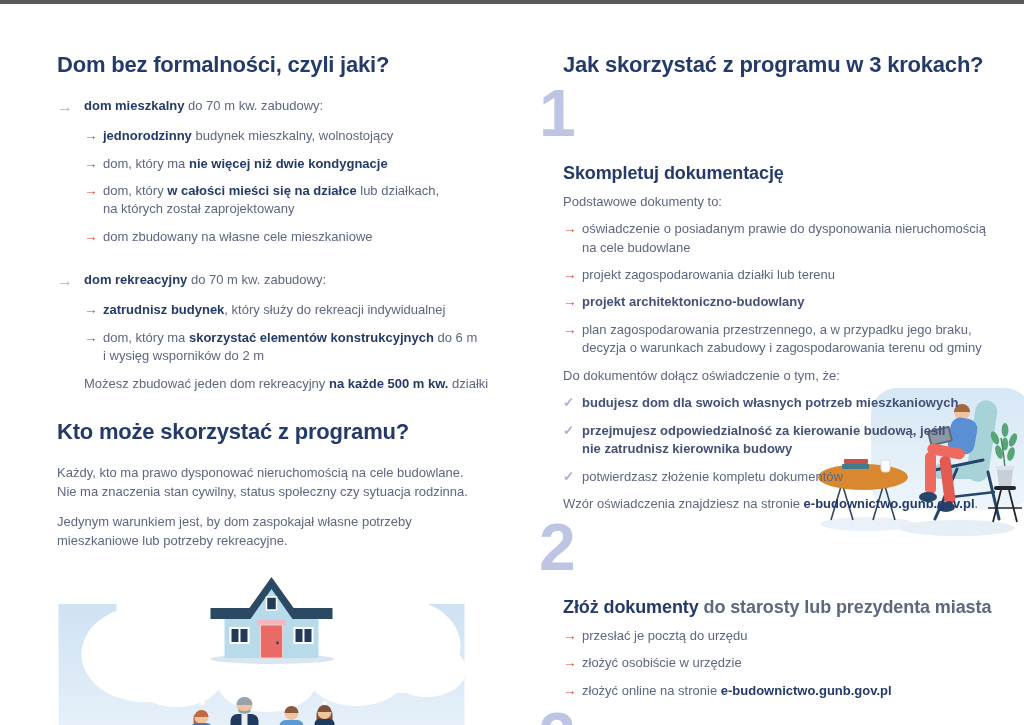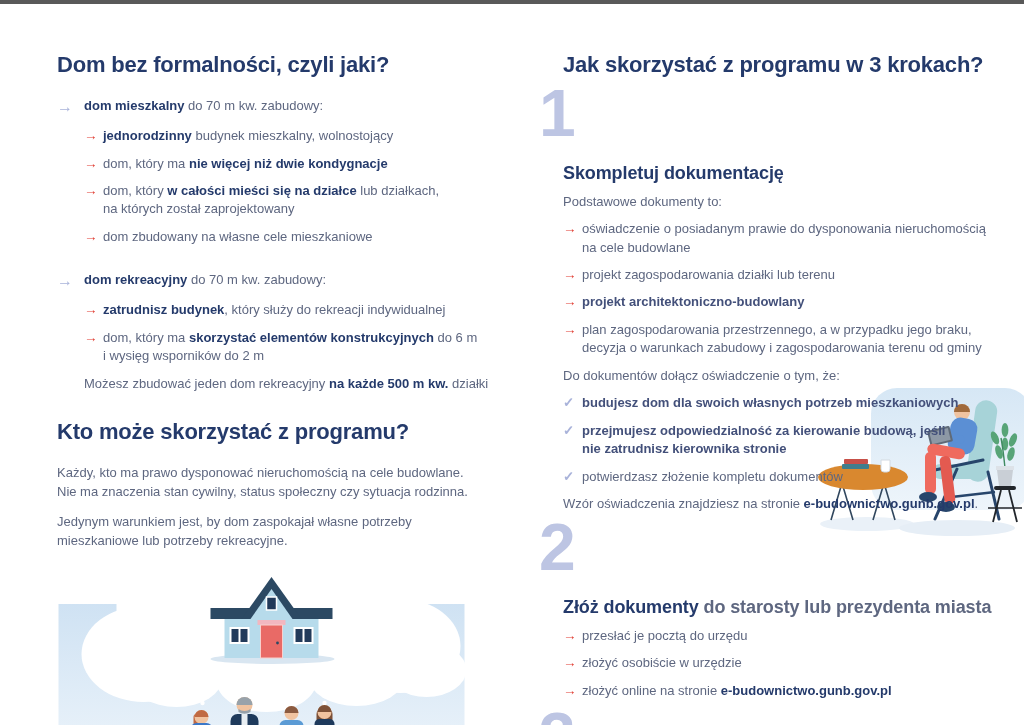--- a/index.html
+++ b/index.html
@@ -217,21 +217,21 @@
       <span class="ic ic2">→</span>
       <div class="tx"><span>plan zagospodarowania przestrzennego, a w przypadku jego braku,</span><br><span>decyzja o warunkach zabudowy i zagospodarowania terenu od gminy</span></div>
     </div>
     <p class="pl">Do dokumentów dołącz oświadczenie o tym, że:</p>
     <div class="r l2">
       <span class="ic icc">✓</span>
       <div class="tx"><span class="rm">budujesz dom dla swoich własnych potrzeb mieszkaniowych</span></div>
     </div>
     <div class="r l2">
       <span class="ic icc">✓</span>
-      <div class="tx"><span class="rm">przejmujesz odpowiedzialność za kierowanie budową, jeśli</span><br><span class="rm">nie zatrudnisz kierownika stronie</span></div>
+      <div class="tx"><span class="rm">przejmujesz odpowiedzialność za kierowanie budową, jeśli</span><br><span class="rm">nie zatrudnisz kierownika budowy</span></div>
     </div>
     <div class="r l2">
       <span class="ic icc">✓</span>
       <div class="tx"><span>potwierdzasz złożenie kompletu dokumentów</span></div>
     </div>
     <p class="pl"><span>Wzór oświadczenia znajdziesz na stronie </span><span class="rb">e-budownictwo.gunb.gov.pl</span><span>.</span></p>
   </section>
 
   <section class="step mt16">
     <span class="step-num">2</span>

